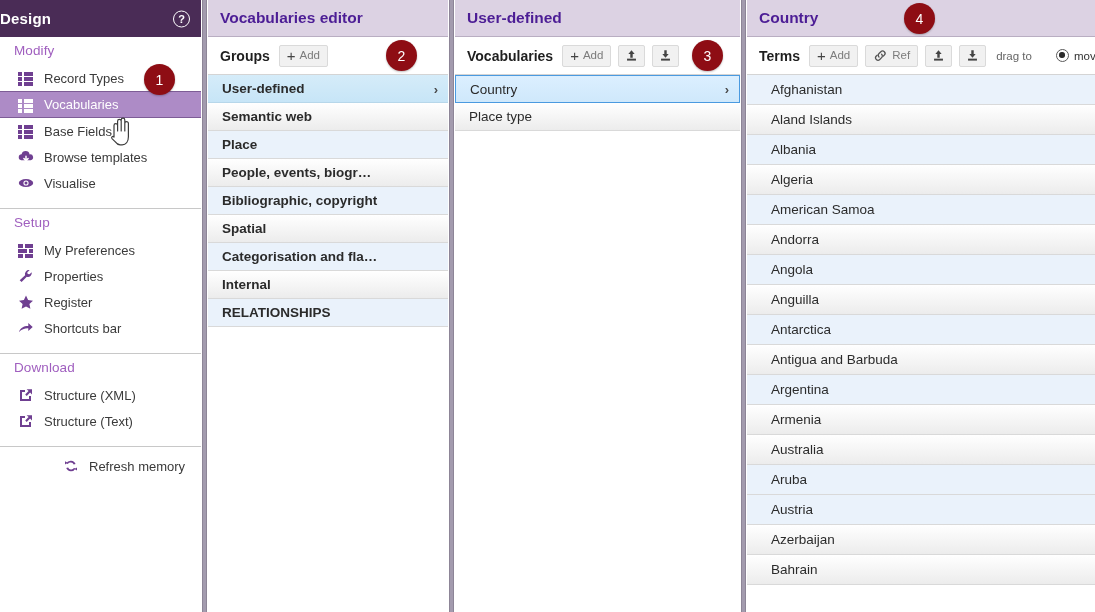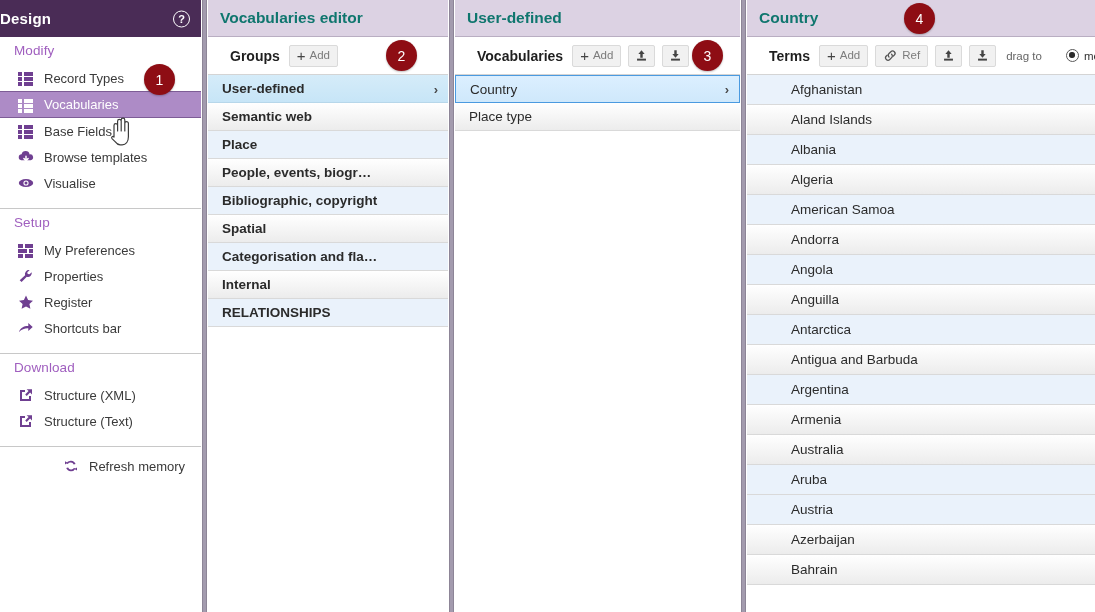--- a/index.html
+++ b/index.html
@@ -145,31 +145,31 @@
     background: #dcd2e3;
     border-bottom: 1px solid #b9aec2;
     display: flex;
     align-items: center;
     padding-left: 12px;
     position: relative;
   }
   .panel-header .ph-title {
     font-size: 15.5px;
     font-weight: bold;
-    color: #0f766e;
+    color: #4c1d95;
   }
 
   .toolbar {
     height: 38px;
     flex: 0 0 38px;
     background: #ffffff;
     border-bottom: 1px solid #d4d4d4;
     display: flex;
     align-items: center;
-    padding-left: 22px;
+    padding-left: 12px;
     position: relative;
     white-space: nowrap;
   }
   .toolbar .tb-label {
     font-size: 14px;
     font-weight: bold;
     color: #1f1f1f;
     margin-right: 9px;
   }
   .btn {
@@ -257,21 +257,21 @@
     top: 50%;
     transform: translateY(-50%);
     font-size: 13px;
     color: #4a4a4a;
     font-weight: bold;
   }
 
   
   #panel-groups .row { padding-left: 14px; }
   #panel-vocabs .row { padding-left: 14px; }
-  #panel-terms .row { padding-left: 44px; height: 30px; }
+  #panel-terms .row { padding-left: 24px; height: 30px; }
 
   
   .badge {
     position: absolute;
     width: 31px; height: 31px;
     border-radius: 50%;
     background: #8d0b12;
     background: #8e0d14;
     color: #ffffff;
     font-size: 14px;

